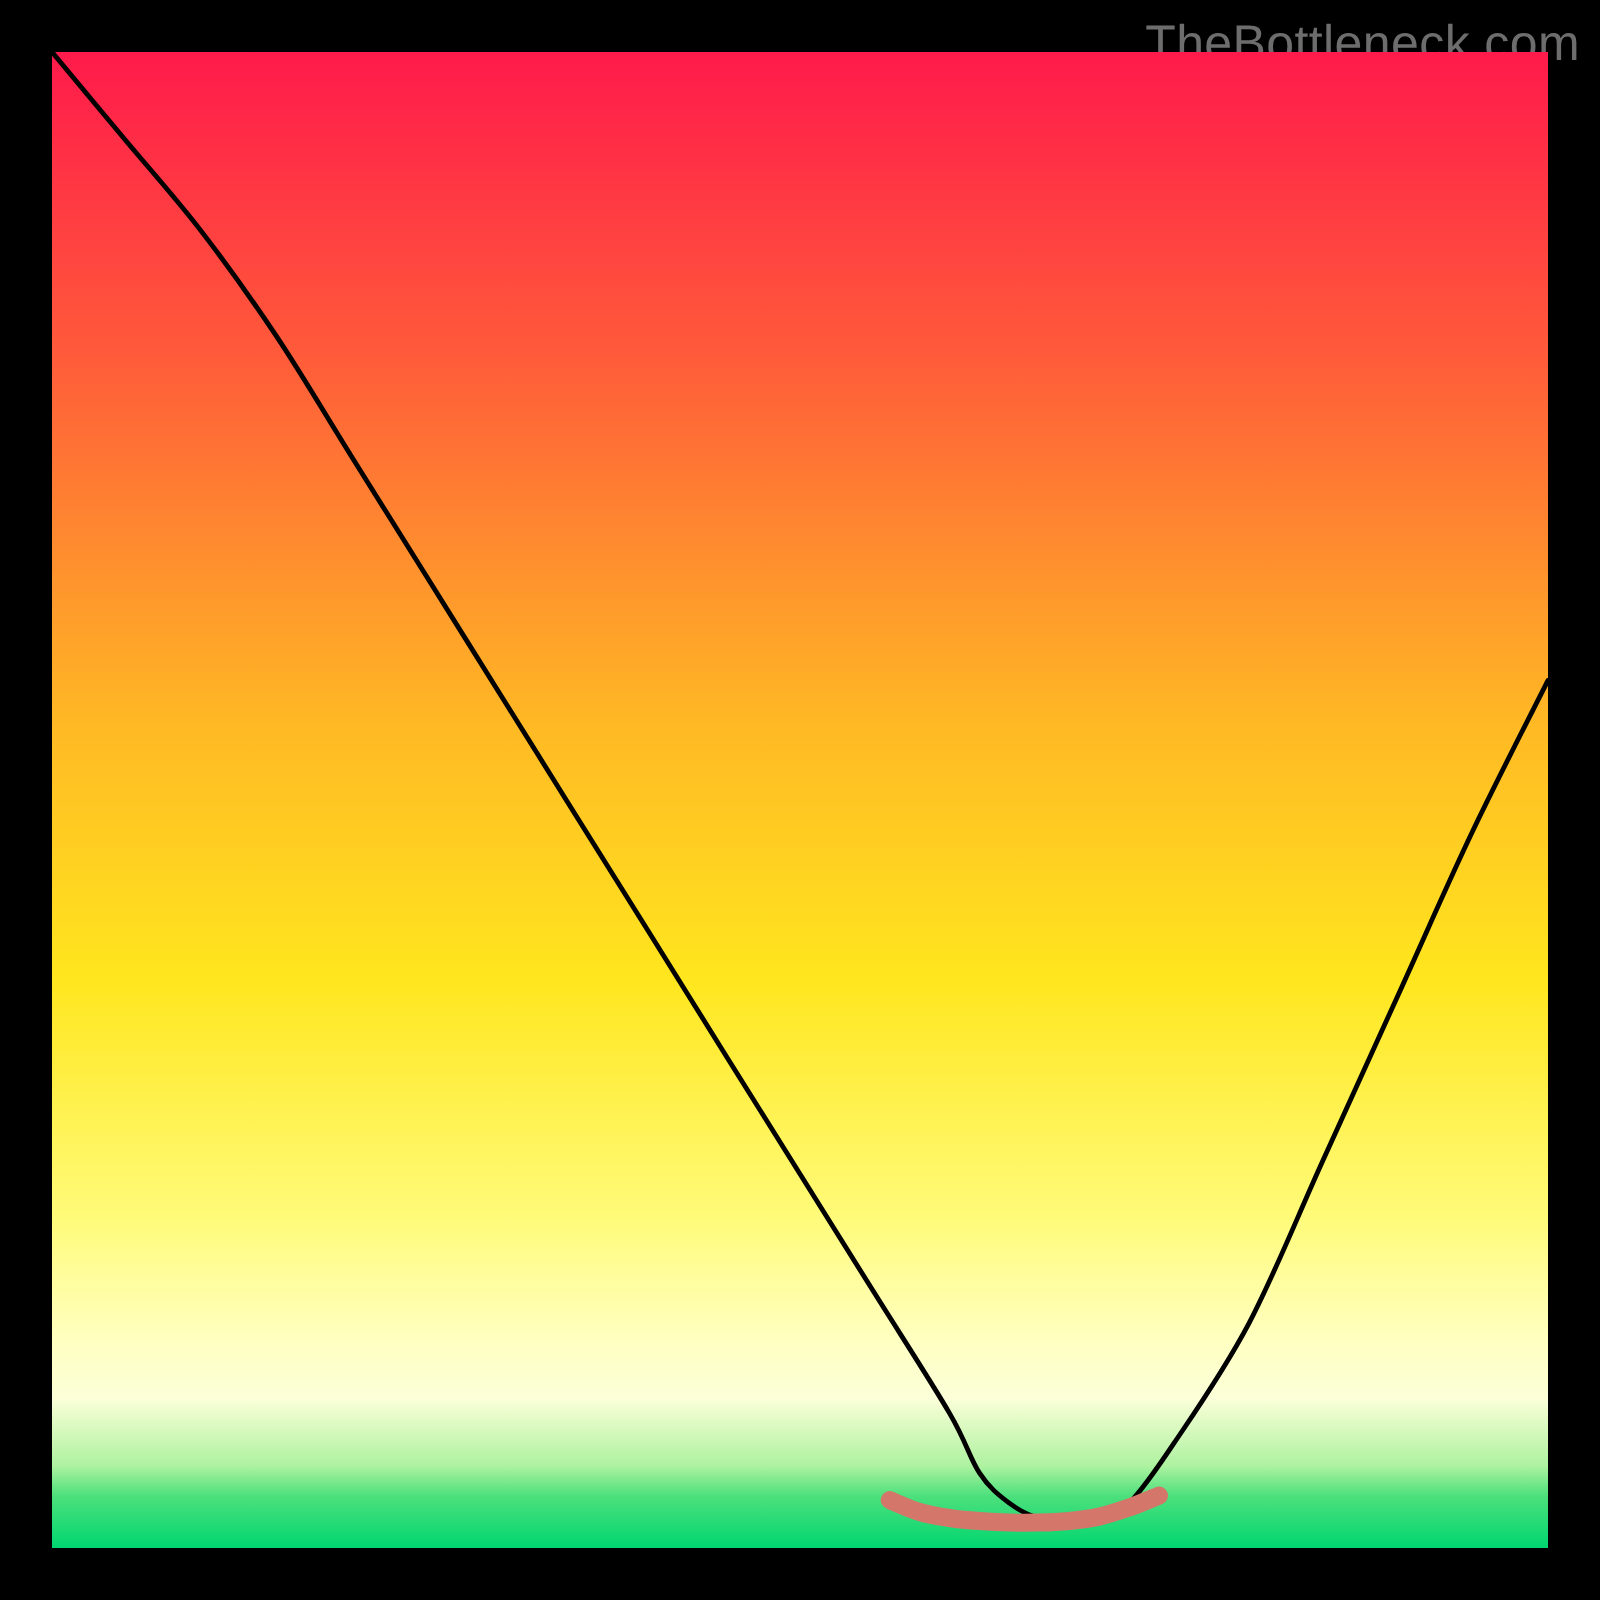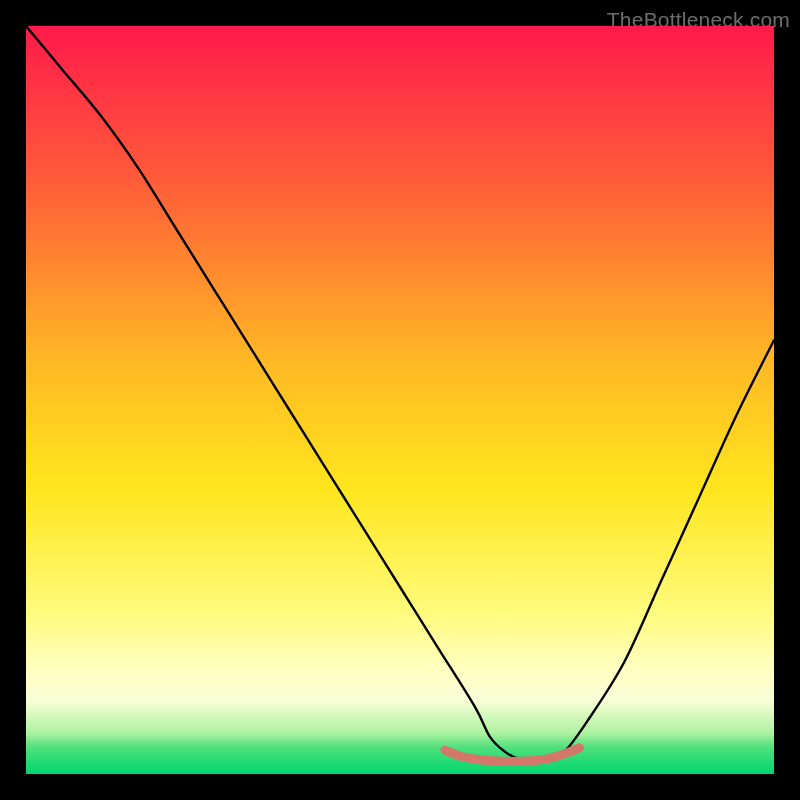--- a/index.html
+++ b/index.html
@@ -21,21 +21,21 @@
     left: 26px;
     top: 26px;
     width: 748px;
     height: 748px;
   }
   .watermark {
     position: absolute;
     top: 8px;
     right: 10px;
     color: #6d6d6d;
-    font-size: 21px;
+    font-size: 25px;
     font-weight: 500;
     letter-spacing: 0.2px;
   }
 </style>
 </head>
 <body>
 
 <div class="frame">
 
   <div class="watermark">TheBottleneck.com</div>

